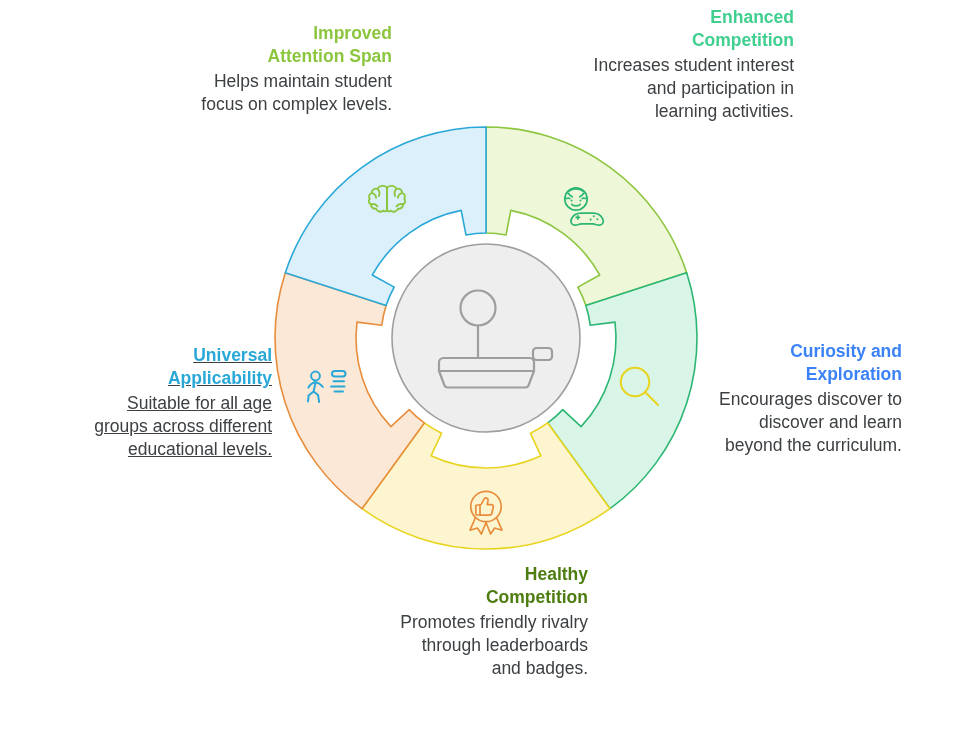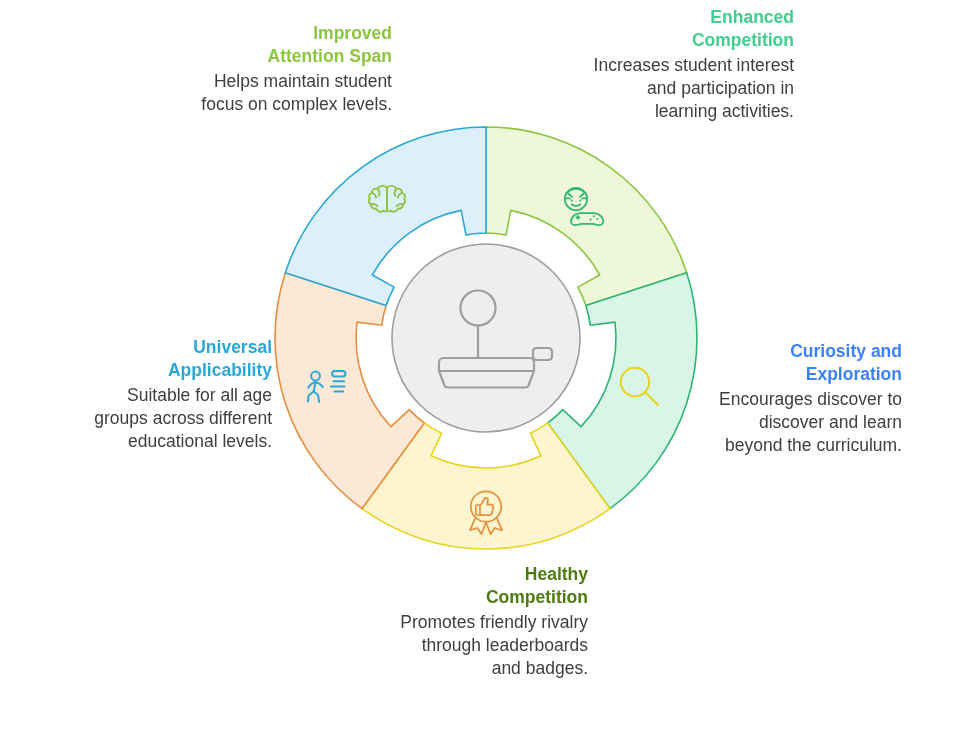--- a/index.html
+++ b/index.html
@@ -29,21 +29,21 @@
     font-size:17.5px;
     line-height:1.34;
     margin-bottom:1px;
   }
   .label .desc{display:block;}
 
   #label-attention{left:182px;  top:22px;  width:210px;}
   #label-engagement{left:582px; top:6px;  width:212px;}
   #label-curiosity{left:712px;  top:340px; width:190px;}
   #label-competition{left:392px;top:563px; width:196px;}
-  #label-universal{left:82px;   top:336px; width:190px;}
+  #label-universal{left:82px;   top:344px; width:190px;text-decoration:underline;}
 </style>
 </head>
 <body>
 
 <div id="stage">
 
   <svg id="wheel" viewBox="0 0 970 751">
       <path d="M 486.00 127.00 A 211 211 0 0 1 686.67 272.80 L 585.86 305.55 A 105 105 0 0 0 577.84 287.09 L 599.70 274.97 A 130 130 0 0 0 510.81 210.39 L 506.03 234.93 A 105 105 0 0 0 486.00 233.00 Z" fill="#eef7d8" stroke="#8cc63f" stroke-width="1.6" stroke-linejoin="round"></path>
       <path d="M 686.67 272.80 A 211 211 0 0 1 610.02 508.70 L 547.72 422.95 A 105 105 0 0 0 562.79 409.61 L 581.08 426.66 A 130 130 0 0 0 615.03 322.16 L 590.22 325.20 A 105 105 0 0 0 585.86 305.55 Z" fill="#d9f5e7" stroke="#2cb673" stroke-width="1.6" stroke-linejoin="round"></path>
       <path d="M 610.02 508.70 A 211 211 0 0 1 361.98 508.70 L 424.28 422.95 A 105 105 0 0 0 441.63 433.16 L 431.06 455.82 A 130 130 0 0 0 540.94 455.82 L 530.37 433.16 A 105 105 0 0 0 547.72 422.95 Z" fill="#fcf5cf" stroke="#e8d41e" stroke-width="1.6" stroke-linejoin="round"></path>

